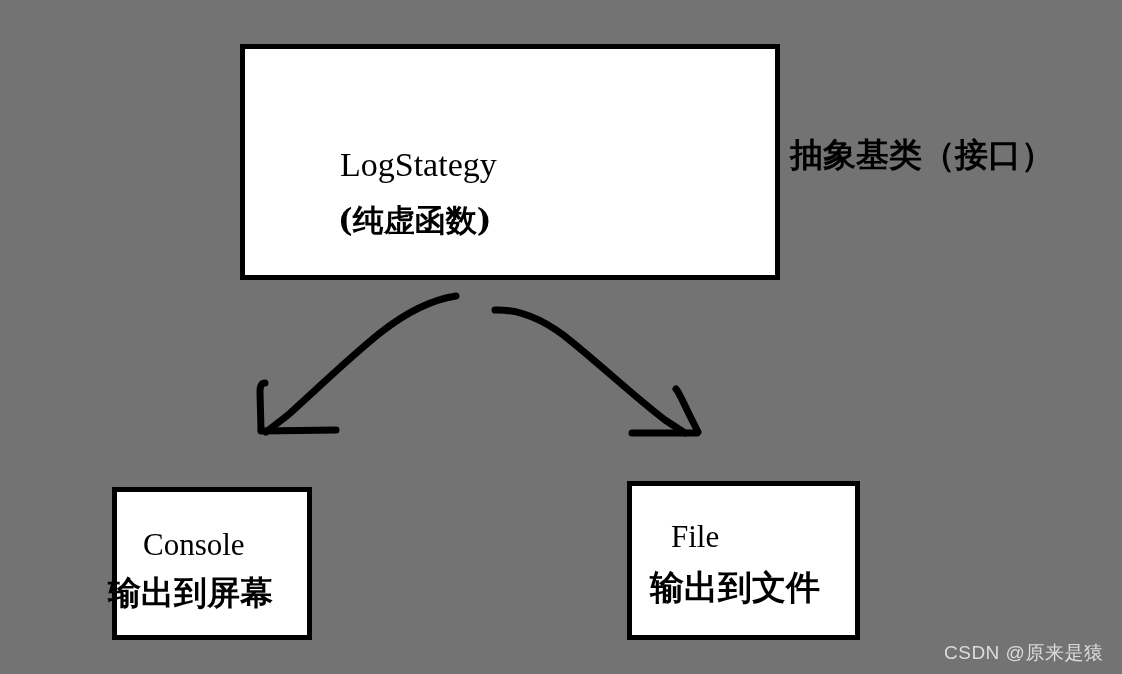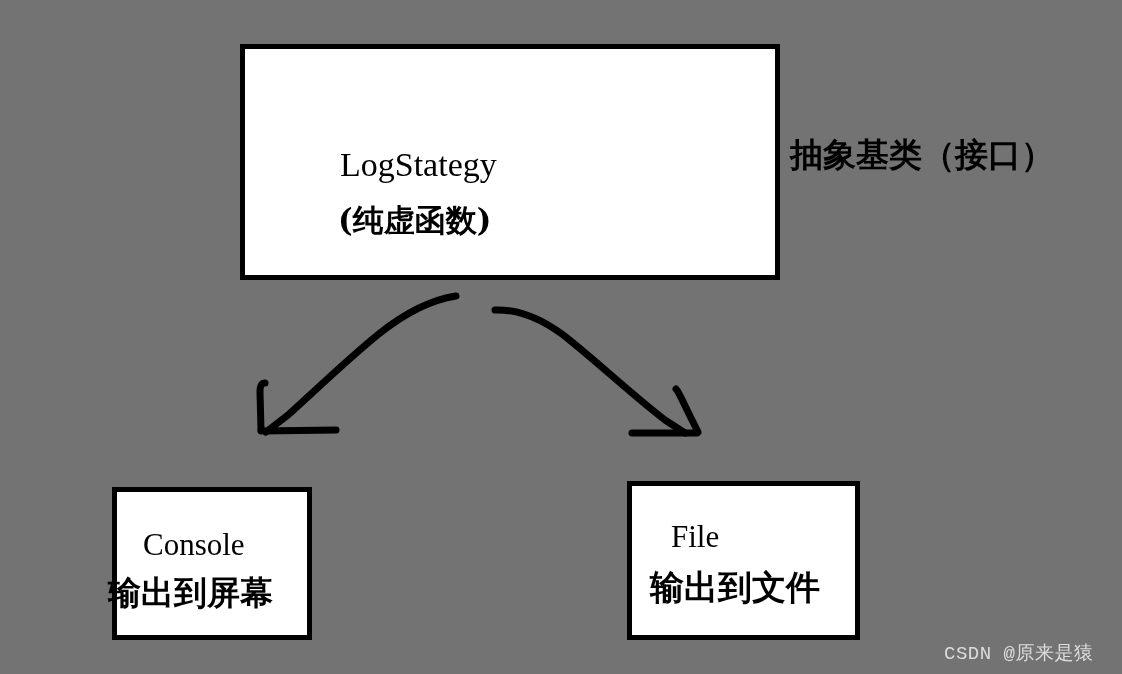--- a/index.html
+++ b/index.html
@@ -114,21 +114,21 @@
     width: 1122px;
     height: 674px;
     pointer-events: none;
   }
 
   
   #watermark {
     position: absolute;
     left: 944px;
     top: 640px;
-    font-family: Liberation Mono, monospace;
+    font-family: Liberation Sans, sans-serif;
     font-size: 19px;
     color: #dcdcdc;
     white-space: nowrap;
     letter-spacing: 0.5px;
   }
 </style>
 </head>
 <body>
 
 <div id="canvas">

